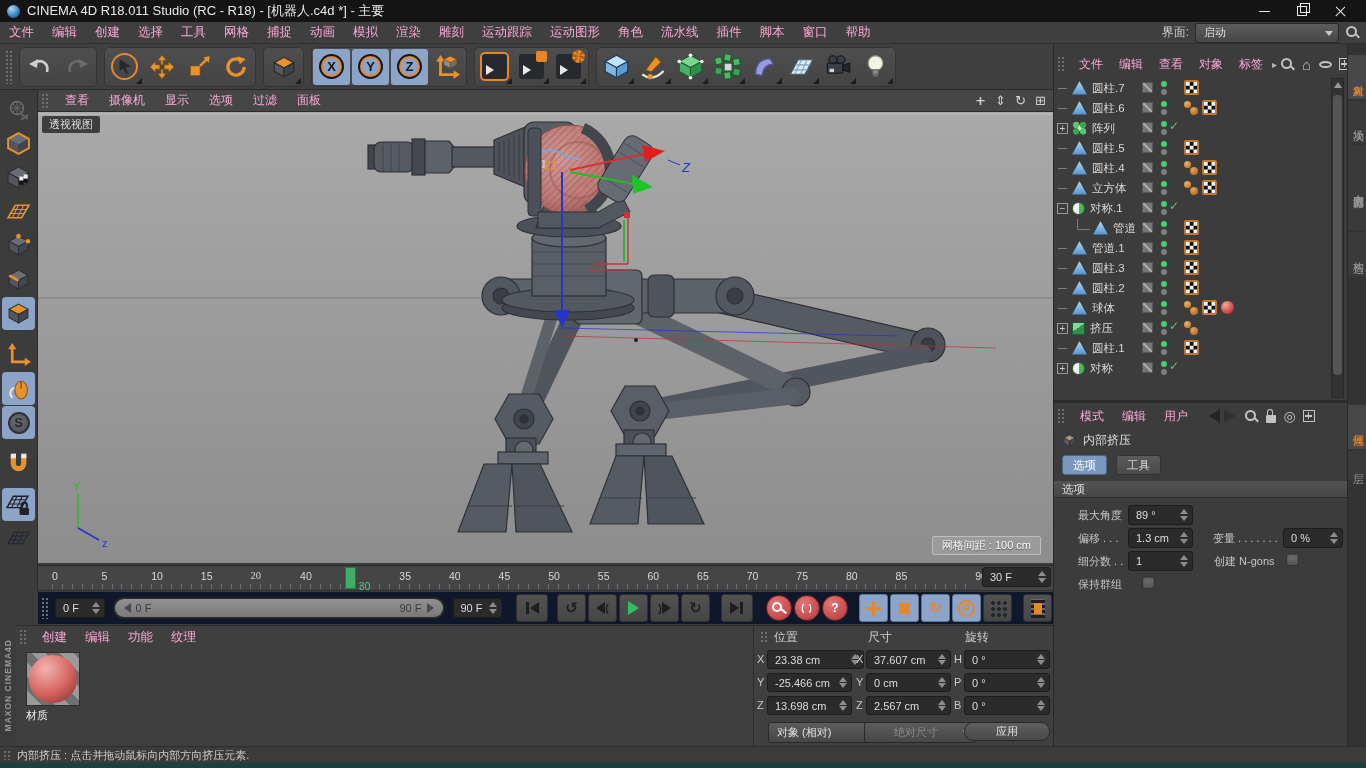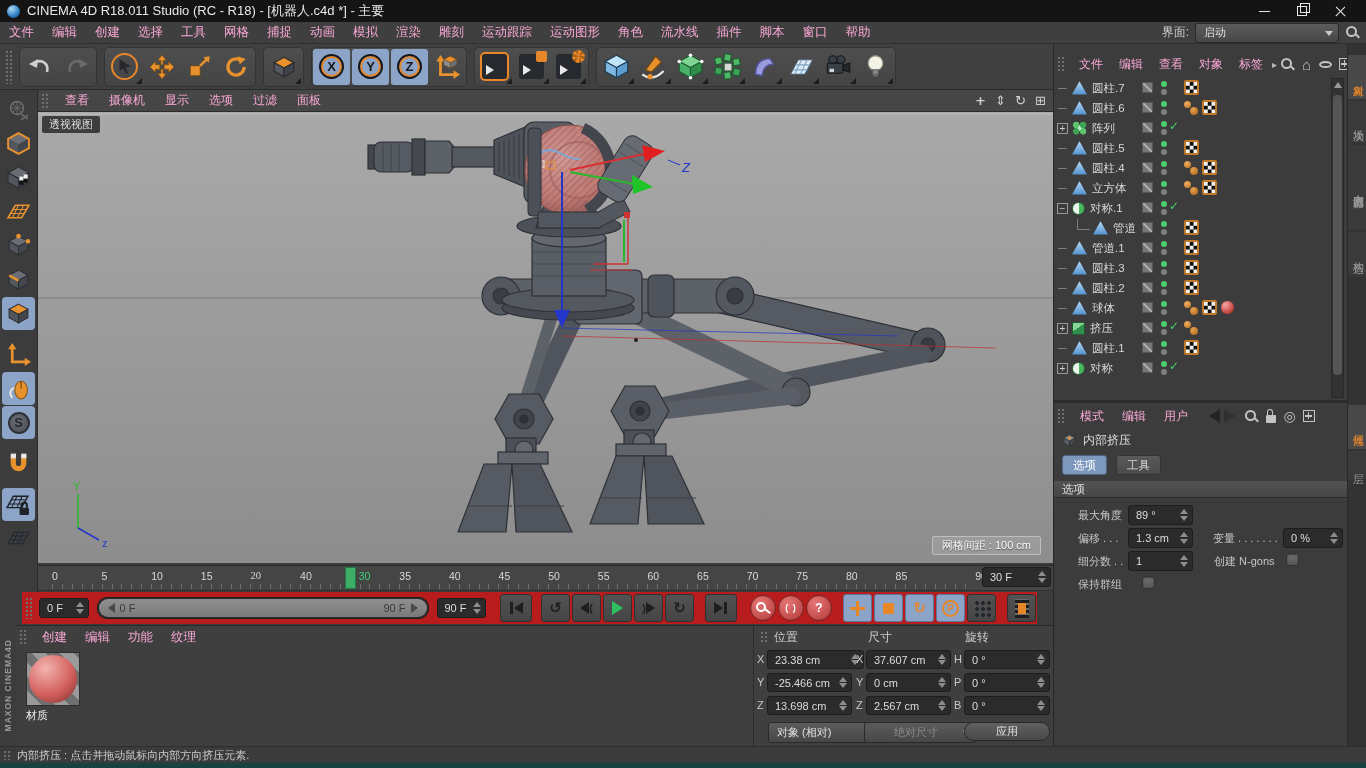--- a/index.html
+++ b/index.html
@@ -63,21 +63,21 @@
   #ruler{left:38px;top:565px;width:1015px;height:26px;background:#454545;border-top:1px solid #2a2a2a;border-bottom:1px solid #333333;box-sizing:border-box}
   #ticklabels{position:absolute;left:14px;top:2px;width:923px;height:22px}
   .tlabel{position:absolute;top:2px;font-size:10.5px;color:#d8d8d8}
   .tlabel.cur{color:#3ed07a;transform:translateX(9px);z-index:3}
   .tickstrip{position:absolute;left:14px;bottom:1px;width:923px;height:5px;background:repeating-linear-gradient(90deg,#6e6e6e 0 1px,transparent 1px 9.92px)}
   #playhead{position:absolute;top:1px;width:11px;height:22px;background:#3fae67;border:1px solid #1f7a44;box-sizing:border-box}
   .spin{background:#2b2b2b;border:1px solid #1d1d1d;border-radius:3px;height:20px;display:flex;align-items:center;padding:0 16px 0 7px;position:relative;color:#dddddd;font-size:11px;box-sizing:border-box}
   .spin::before{content:"";position:absolute;right:4px;top:3px;border-left:4px solid transparent;border-right:4px solid transparent;border-bottom:5px solid #8d8d8d}
   .spin::after{content:"";position:absolute;right:4px;bottom:3px;border-left:4px solid transparent;border-right:4px solid transparent;border-top:5px solid #8d8d8d}
   
-  #transport{left:22px;top:592px;width:1015px;height:32px;background:#b91c1c;display:flex;align-items:center;box-sizing:border-box}
+  #transport{left:38px;top:592px;width:1015px;height:32px;background:#0f172a;display:flex;align-items:center;box-sizing:border-box}
   .range{width:330px;height:20px;background:#2c2c2c;border:1px solid #202020;border-radius:10px;position:relative;overflow:hidden;margin-left:8px;flex:none}
   .range .fill{position:absolute;inset:1px;background:linear-gradient(#909090,#7a7a7a);border-radius:9px;display:flex;align-items:center;justify-content:space-between;padding:0 9px;color:#3a3a3a;font-size:11px}
   .tri-l{width:0;height:0;border-top:5px solid transparent;border-bottom:5px solid transparent;border-right:7px solid #4a4a4a}
   .tri-r{width:0;height:0;border-top:5px solid transparent;border-bottom:5px solid transparent;border-left:7px solid #4a4a4a}
   .pbtn{width:27px;height:26px;background:linear-gradient(#525252,#454545);border:1px solid #303030;border-radius:3px;display:flex;align-items:center;justify-content:center;margin:0 1px;flex:none;color:#1e1e1e;font-weight:bold}
   .pbtn.blue{background:#8ba4c7;border-color:#5f7699}
   .playtri{width:0;height:0;border-left:11px solid #2fbf63;border-top:7px solid transparent;border-bottom:7px solid transparent}
   .jbar{width:3px;height:12px;background:#1e1e1e;margin:0 1px}
   .jtri-l{width:0;height:0;border-top:6px solid transparent;border-bottom:6px solid transparent;border-right:9px solid #1e1e1e}
   .jtri-r{width:0;height:0;border-top:6px solid transparent;border-bottom:6px solid transparent;border-left:9px solid #1e1e1e}
@@ -613,21 +613,21 @@
 </div>
 
 <div id="ruler" class="abs">
   <div id="ticklabels">
       <span class="tlabel" style="left: 0%;">0</span>
       <span class="tlabel" style="left: 5.37634%;">5</span>
       <span class="tlabel" style="left: 10.7527%;">10</span>
       <span class="tlabel" style="left: 16.129%;">15</span>
       <span class="tlabel" style="left: 21.5054%; font-family: Liberation Serif, serif;">20</span>
       <span class="tlabel" style="left: 26.8817%;">40</span>
-      <span class="tlabel cur" style="left: 32.2581%;">30</span>
+      <span class="tlabel cur" style="left: 32.2581%; margin-top: 10px;">30</span>
       <span class="tlabel" style="left: 37.6344%;">35</span>
       <span class="tlabel" style="left: 43.0108%;">40</span>
       <span class="tlabel" style="left: 48.3871%;">45</span>
       <span class="tlabel" style="left: 53.7634%;">50</span>
       <span class="tlabel" style="left: 59.1398%;">55</span>
       <span class="tlabel" style="left: 64.5161%;">60</span>
       <span class="tlabel" style="left: 69.8925%;">65</span>
       <span class="tlabel" style="left: 75.2688%;">70</span>
       <span class="tlabel" style="left: 80.6452%;">75</span>
       <span class="tlabel" style="left: 86.0215%;">80</span>

